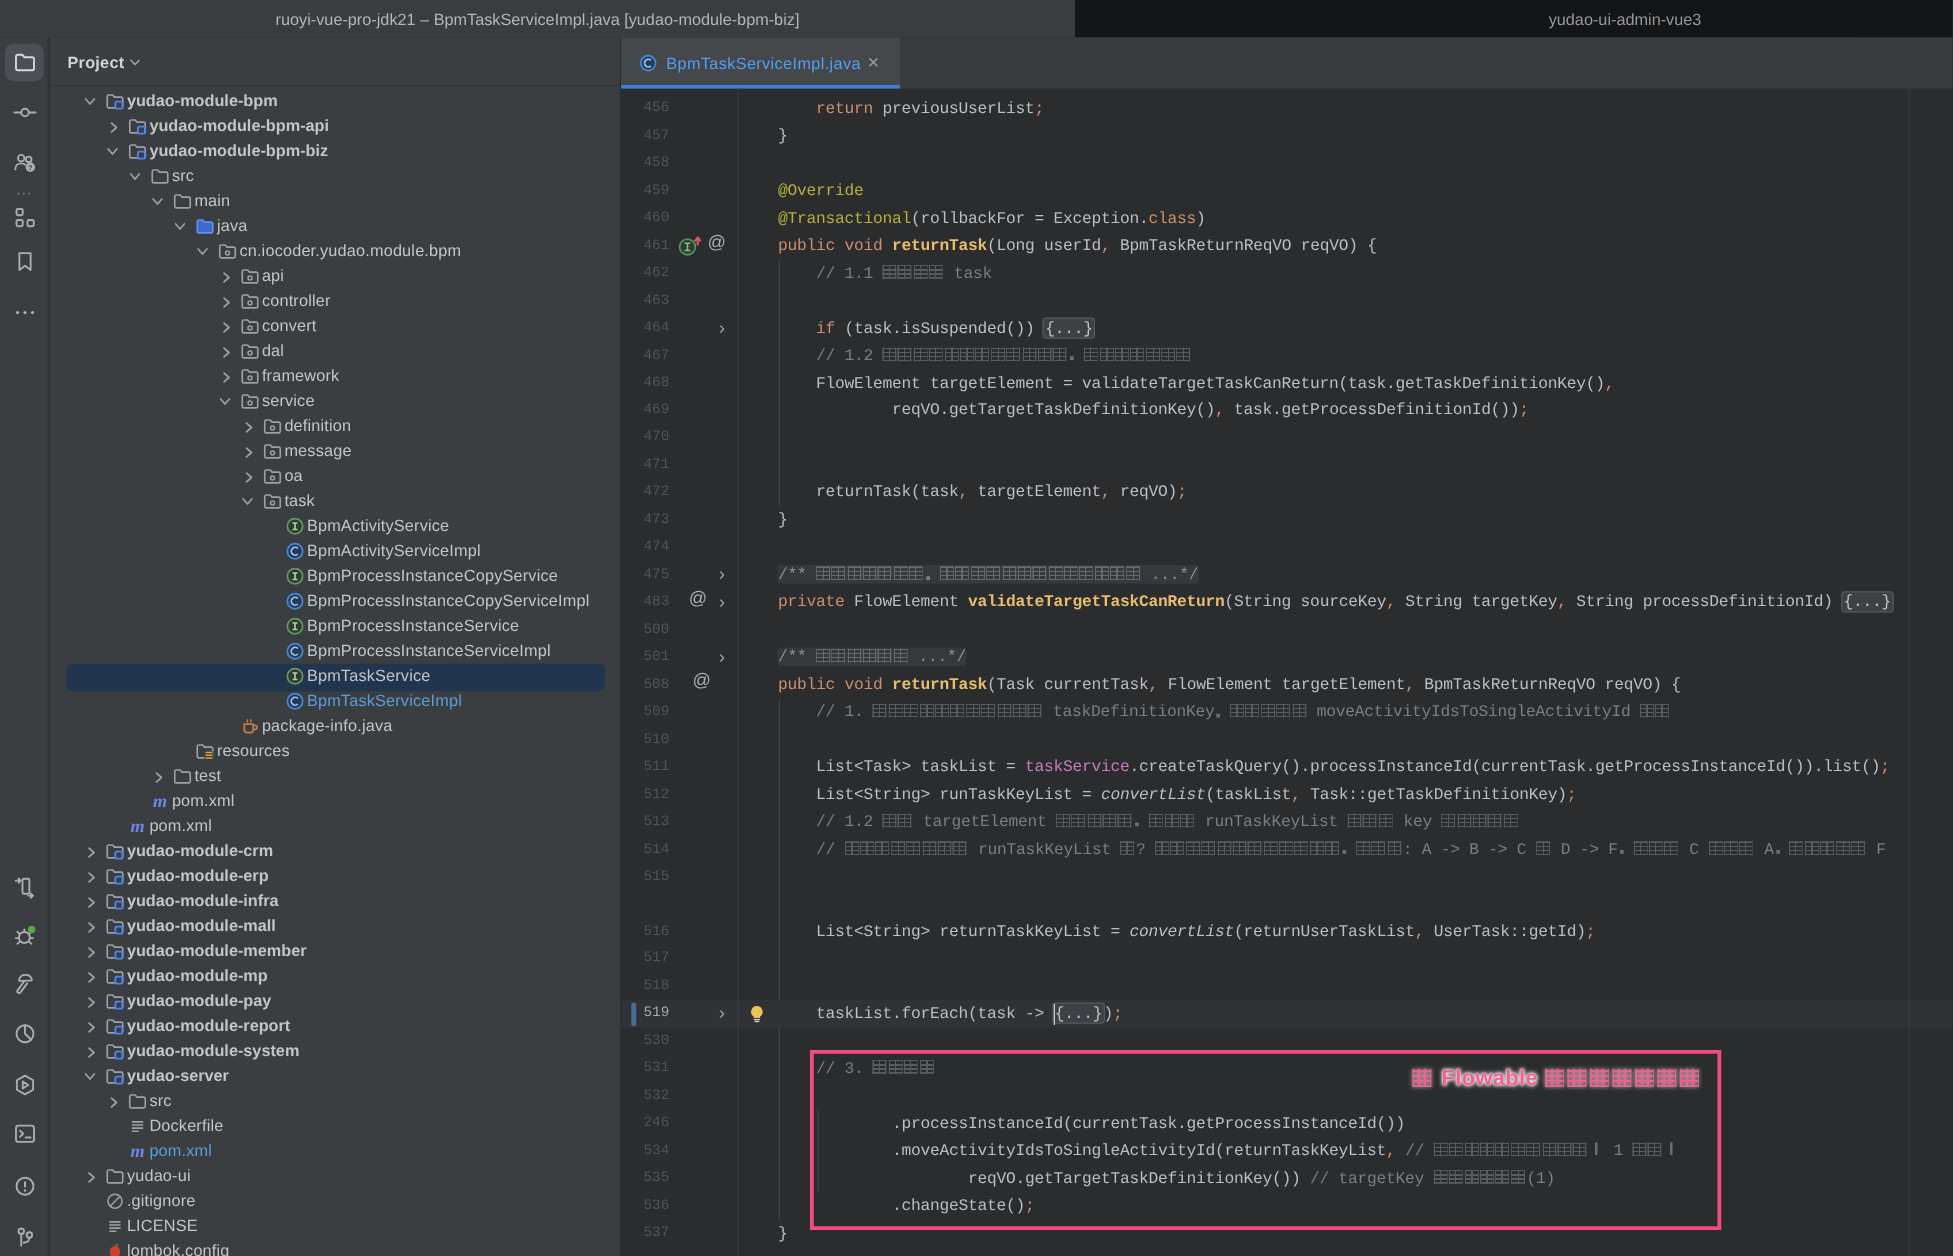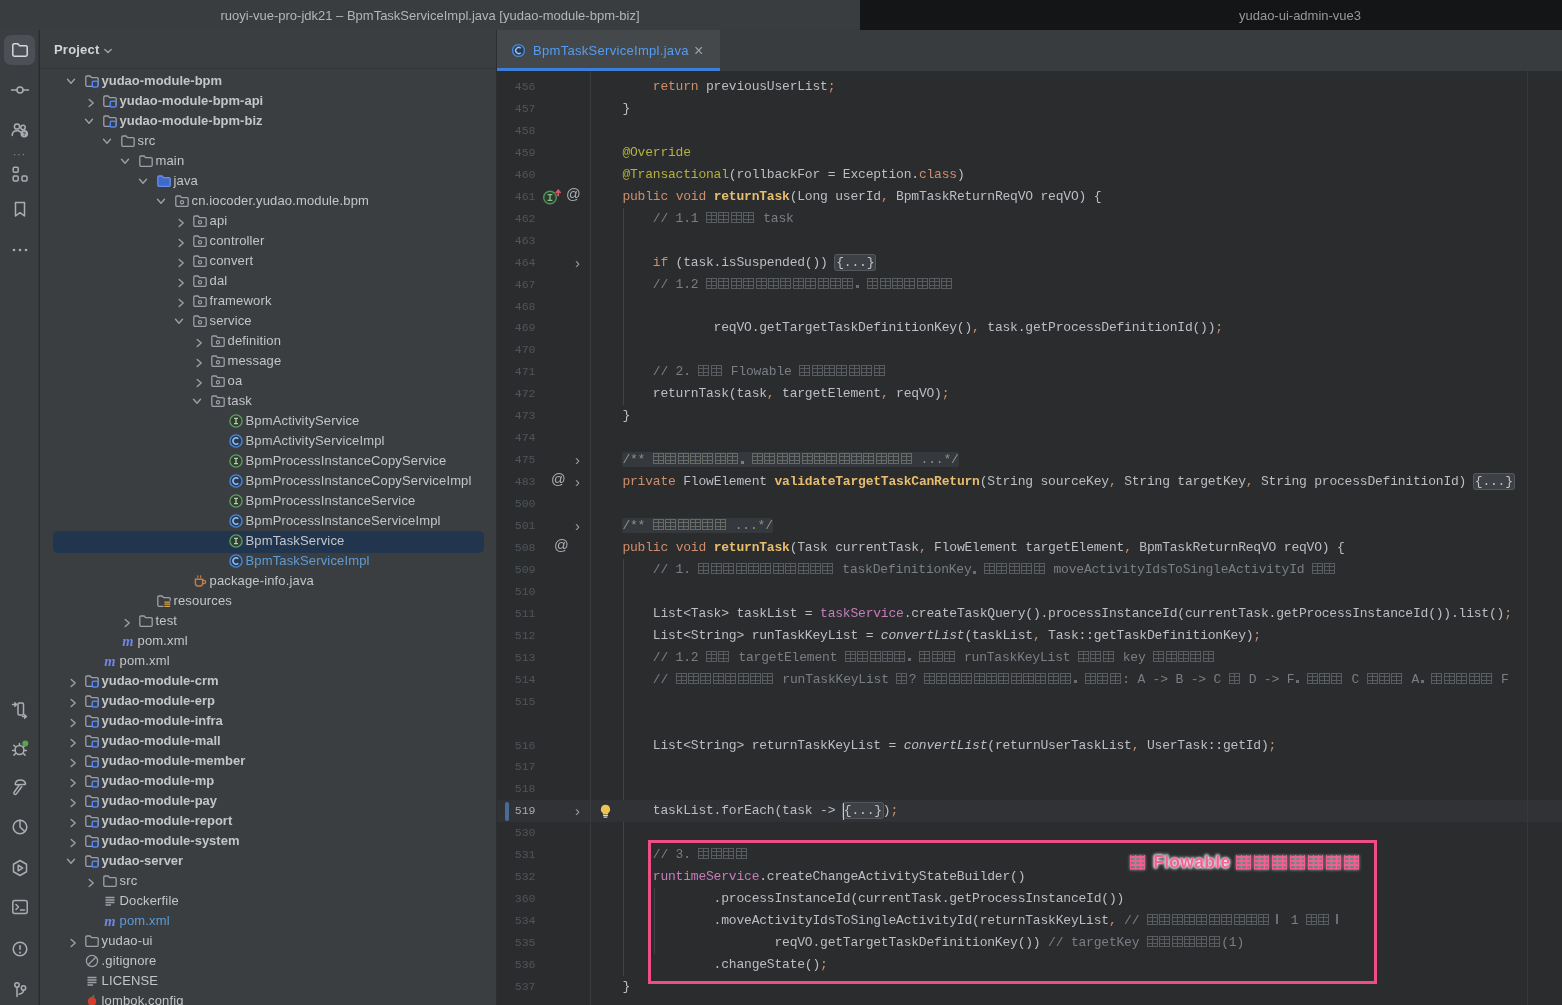--- a/index.html
+++ b/index.html
@@ -504,44 +504,44 @@
 <div class="ln" style="top:575.70px">513</div>
 <div class="ln" style="top:597.65px">514</div>
 <div class="ln" style="top:619.60px">515</div>
 <div class="ln" style="top:663.50px">516</div>
 <div class="ln" style="top:685.45px">517</div>
 <div class="ln" style="top:707.40px">518</div>
 <div class="ln cur" style="top:729.35px">519</div>
 <div class="ln" style="top:751.30px">530</div>
 <div class="ln" style="top:773.25px">531</div>
 <div class="ln" style="top:795.20px">532</div>
-<div class="ln" style="top:817.15px">360</div>
+<div class="ln" style="top:817.15px">246</div>
 <div class="ln" style="top:839.10px">534</div>
 <div class="ln" style="top:861.05px">535</div>
 <div class="ln" style="top:883.00px">536</div>
 <div class="ln" style="top:904.95px">537</div>
 <div class="cl" style="top:5.00px">        <span class="k">return</span> previousUserList<span class="k">;</span></div>
 <div class="cl" style="top:26.95px">    }</div>
 <div class="cl" style="top:48.90px"></div>
 <div class="cl" style="top:70.85px">    <span class="a">@Override</span></div>
 <div class="cl" style="top:92.80px">    <span class="a">@Transactional</span>(rollbackFor = Exception.<span class="k">class</span>)</div>
 <div class="gimpl" style="top:114.75px"><svg width="22" height="17" viewBox="0 0 22 17">
           <circle cx="8" cy="9.5" r="6.3" fill="#2d3a2f" stroke="#519558" stroke-width="1.4"></circle>
           <path d="M5.6 6.6 h4.8 M5.6 12.4 h4.8 M8 6.6 v5.8" stroke="#84bd89" stroke-width="1.3" fill="none"></path>
           <path d="M16.2 8.2 V2.6 M13.8 5 L16.2 2.2 L18.6 5" stroke="#e0556a" stroke-width="1.7" fill="none"></path>
         </svg></div>
 <div class="gat" style="top:114.75px">@</div>
 <div class="cl" style="top:114.75px">    <span class="k">public</span> <span class="k">void</span> <span class="m">returnTask</span>(Long userId<span class="k">,</span> BpmTaskReturnReqVO reqVO) {</div>
 <div class="cl" style="top:136.70px">        <span class="c">// 1.1 <i class="h"></i><i class="h"></i><i class="h"></i><i class="h"></i> task</span></div>
 <div class="foldarr" style="top:180.60px">›</div>
 <div class="cl" style="top:180.60px">        <span class="k">if</span> (task.isSuspended()) <span class="fold">{...}</span></div>
 <div class="cl" style="top:202.55px">        <span class="c">// 1.2 <i class="h"></i><i class="h"></i><i class="h"></i><i class="h"></i><i class="h"></i><i class="h"></i><i class="h"></i><i class="h"></i><i class="h"></i><i class="h"></i><i class="h"></i><i class="h"></i><i class="hc"></i><i class="h"></i><i class="h"></i><i class="h"></i><i class="h"></i><i class="h"></i><i class="h"></i><i class="h"></i></span></div>
+<div class="cl" style="top:224.50px">        FlowElement targetElement = validateTargetTaskCanReturn(task.getTaskDefinitionKey()<span class="k">,</span></div>
 <div class="cl" style="top:246.45px">                reqVO.getTargetTaskDefinitionKey()<span class="k">,</span> task.getProcessDefinitionId())<span class="k">;</span></div>
 <div class="cl" style="top:268.40px"></div>
-<div class="cl" style="top:290.35px">        <span class="c">// 2. <i class="h"></i><i class="h"></i> Flowable <i class="h"></i><i class="h"></i><i class="h"></i><i class="h"></i><i class="h"></i><i class="h"></i><i class="h"></i></span></div>
 <div class="cl" style="top:312.30px">        returnTask(task<span class="k">,</span> targetElement<span class="k">,</span> reqVO)<span class="k">;</span></div>
 <div class="cl" style="top:334.25px">    }</div>
 <div class="cl" style="top:356.20px"></div>
 <div class="foldarr" style="top:378.15px">›</div>
 <div class="cl" style="top:378.15px">    <span class="doc">/** <i class="h"></i><i class="h"></i><i class="h"></i><i class="h"></i><i class="h"></i><i class="h"></i><i class="h"></i><i class="hc"></i><i class="h"></i><i class="h"></i><i class="h"></i><i class="h"></i><i class="h"></i><i class="h"></i><i class="h"></i><i class="h"></i><i class="h"></i><i class="h"></i><i class="h"></i><i class="h"></i><i class="h"></i> ...*/</span></div>
 <div class="foldarr" style="top:400.10px">›</div>
 <div class="gat3" style="top:400.10px">@</div>
 <div class="cl" style="top:400.10px">    <span class="k">private</span> FlowElement <span class="m">validateTargetTaskCanReturn</span>(String sourceKey<span class="k">,</span> String targetKey<span class="k">,</span> String processDefinitionId) <span class="fold">{...}</span></div>
 <div class="cl" style="top:422.05px"></div>
 <div class="foldarr" style="top:444.00px">›</div>
@@ -559,21 +559,20 @@
 <div class="caretbar" style="top:729.35px"></div>
 <div class="foldarr" style="top:729.35px">›</div>
 <div class="bulb" style="top:729.35px"><svg width="11" height="14" viewBox="0 0 11 14">
           <path d="M5.5 .8 a4.6 4.6 0 0 1 2.6 8.4 l0 1.2 l-5.2 0 l0 -1.2 a4.6 4.6 0 0 1 2.6 -8.4z" fill="#edc356"></path>
           <rect x="3" y="11.1" width="5" height="1.1" rx=".5" fill="#d9dadc"></rect>
           <rect x="3.6" y="12.8" width="3.8" height="1" rx=".5" fill="#d9dadc"></rect>
         </svg></div>
 <div class="cl" style="top:729.35px">        taskList.forEach(task -&gt; <span class="caret"></span><span class="fold">{...}</span>)<span class="k">;</span></div>
 <div class="cl" style="top:751.30px"></div>
 <div class="cl" style="top:773.25px">        <span class="c">// 3. <i class="h"></i><i class="h"></i><i class="h"></i><i class="h"></i></span></div>
-<div class="cl" style="top:795.20px">        <span class="f">runtimeService</span>.createChangeActivityStateBuilder()</div>
 <div class="cl" style="top:817.15px">                .processInstanceId(currentTask.getProcessInstanceId())</div>
 <div class="cl" style="top:839.10px">                .moveActivityIdsToSingleActivityId(returnTaskKeyList<span class="k">,</span> <span class="c">// <i class="h"></i><i class="h"></i><i class="h"></i><i class="h"></i><i class="h"></i><i class="h"></i><i class="h"></i><i class="h"></i><i class="h"></i><i class="h"></i><i class="hb"></i> 1 <i class="h"></i><i class="h"></i><i class="hb"></i></span></div>
 <div class="cl" style="top:861.05px">                        reqVO.getTargetTaskDefinitionKey()) <span class="c">// targetKey <i class="h"></i><i class="h"></i><i class="h"></i><i class="h"></i><i class="h"></i><i class="h"></i>(1)</span></div>
 <div class="cl" style="top:883.00px">                .changeState()<span class="k">;</span></div>
 <div class="cl" style="top:904.95px">    }</div>
     <div class="gutd"></div>
     <div class="margin"></div>
     <div class="prect"></div>
     <div class="ptxt"><i class="hp"></i> Flowable <i class="hp"></i><i class="hp"></i><i class="hp"></i><i class="hp"></i><i class="hp"></i><i class="hp"></i><i class="hp"></i></div>
   </div>

